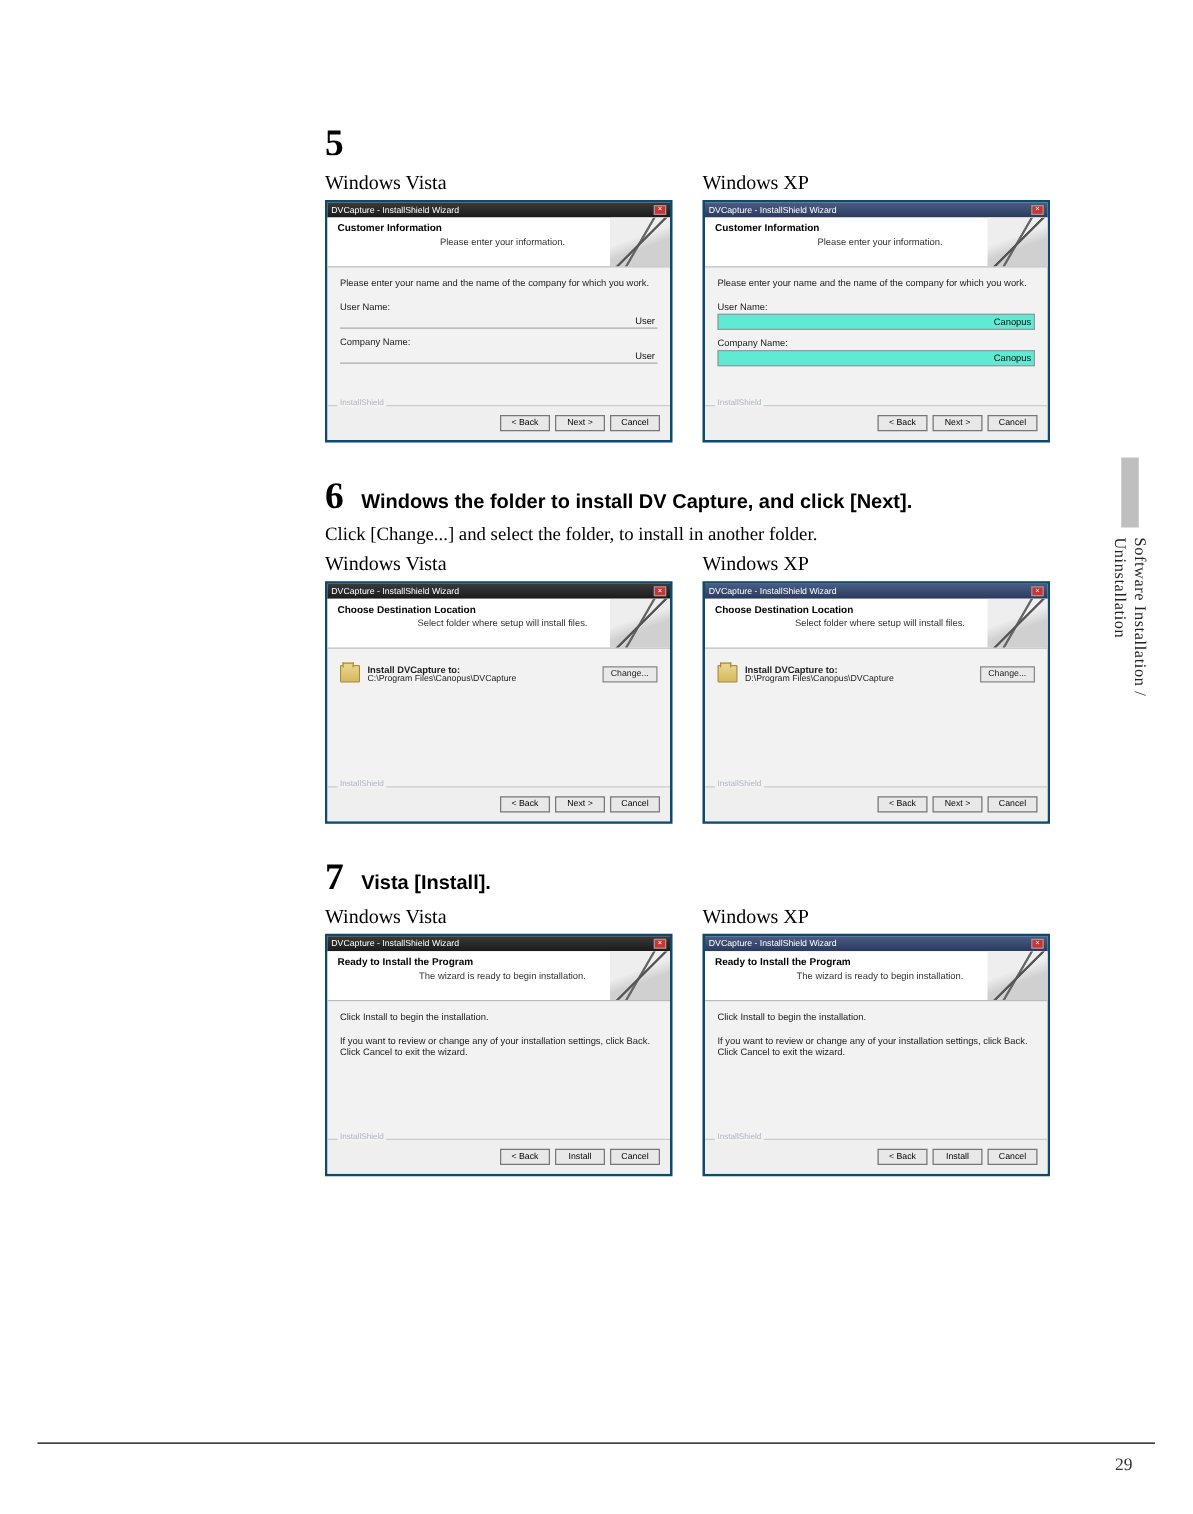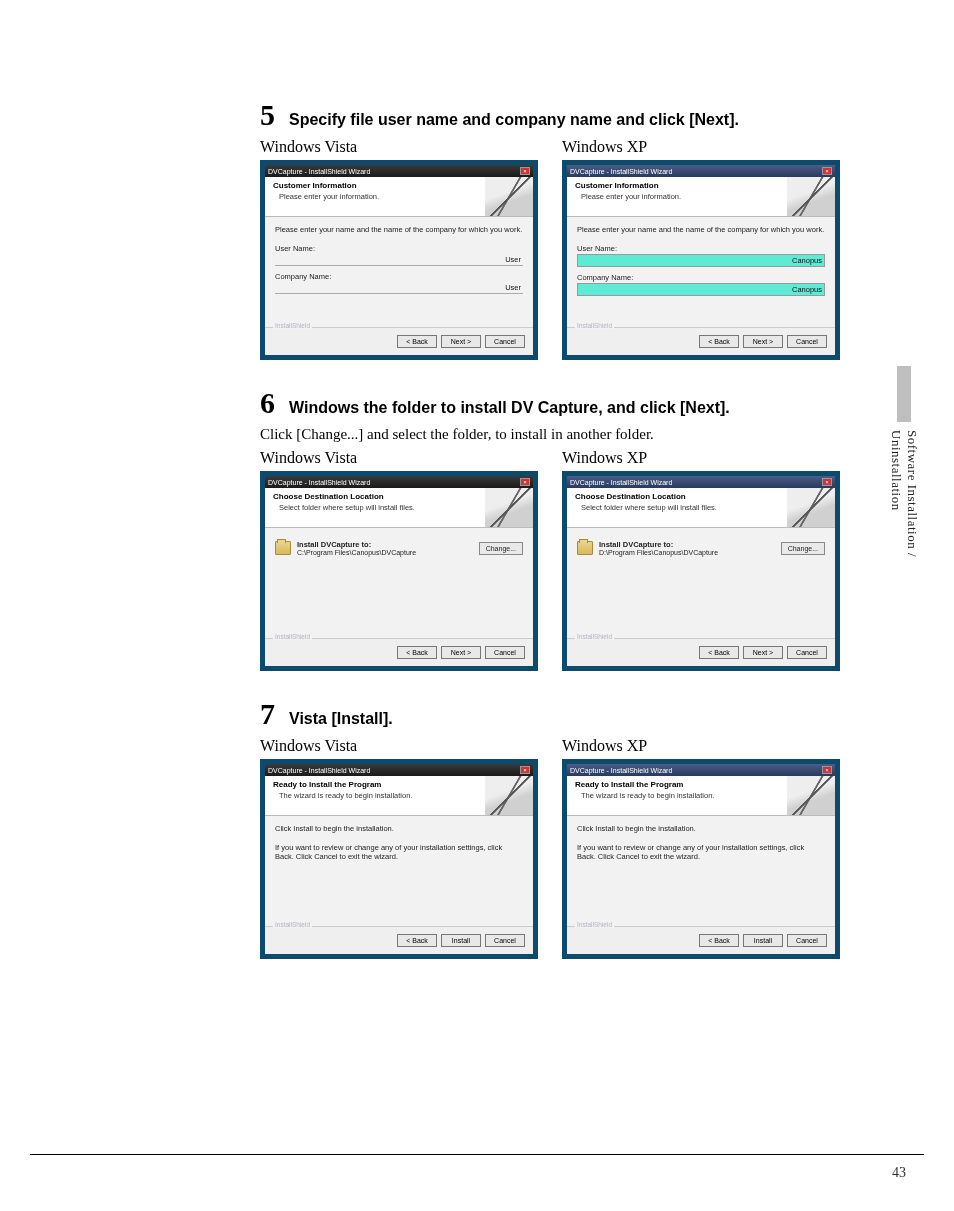--- a/index.html
+++ b/index.html
@@ -53,21 +53,21 @@
     flex: 0 0 278px;
   }
   .os-label {
     font-size: 16px;
     font-weight: normal;
     margin-bottom: 4px;
   }
   
   .wizard {
     width: 278px;
-    border: 5px solid #0c4a6e;
+    border: 2px solid #0c4a6e;
     background: #f5f5f5;
     font-family: Tahoma, Arial, sans-serif;
     font-size: 8px;
     color: #000;
     position: relative;
   }
   .wizard.xp { background: #efefef; }
   .titlebar {
     height: 12px;
     background: linear-gradient(#4b5c85, #2a3a5e);
@@ -101,20 +101,21 @@
   }
   .header-title {
     font-weight: bold;
     font-size: 8px;
   }
   .header-sub {
     font-size: 7.5px;
     margin-left: 6px;
     margin-top: 2px;
     color: #333;
+    text-align: center;
   }
   .header-graphic {
     position: absolute;
     right: 0; top: 0;
     width: 48px; height: 40px;
     background:
       linear-gradient(135deg, transparent 49%, #555 50%, #555 52%, transparent 53%),
       linear-gradient(120deg, transparent 48%, #666 49%, #666 51%, transparent 52%),
       linear-gradient(160deg, #eee 40%, #d0d0d0 60%);
   }
@@ -246,21 +247,20 @@
   }
 </style>
 </head>
 <body>
 
 <div class="page">
 
   <div class="step">
     <div class="step-header">
       <div class="step-num">5</div>
-      <div class="step-title">Specify file user name and company name and click [Next].</div>
     </div>
 
     <div class="two-col">
 
       <div class="col">
         <div class="os-label">Windows Vista</div>
         <div class="wizard">
           <div class="titlebar vista">
             <span>DVCapture - InstallShield Wizard</span>
             <span class="close-btn">×</span>
@@ -450,13 +450,13 @@
   </div>
 
 </div>
 
 <div class="side-tab">
   <div class="handle"></div>
   <div class="vlabel">Software Installation / Uninstallation</div>
 </div>
 
 <div class="page-rule"></div>
-<div class="page-num">43</div>
+<div class="page-num">29</div>
 
 </body></html>

